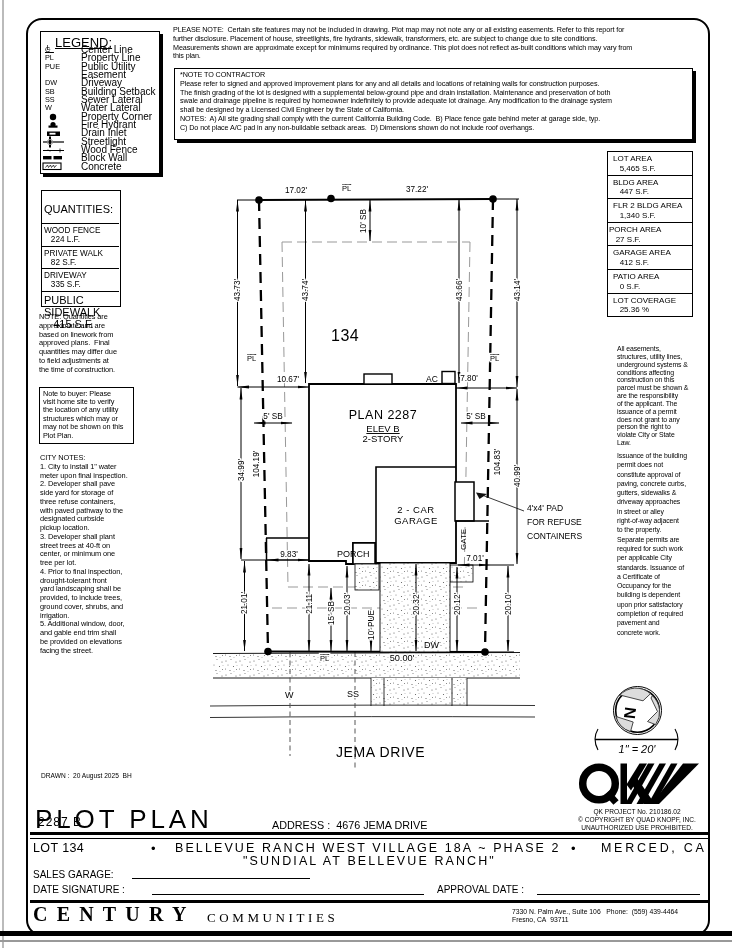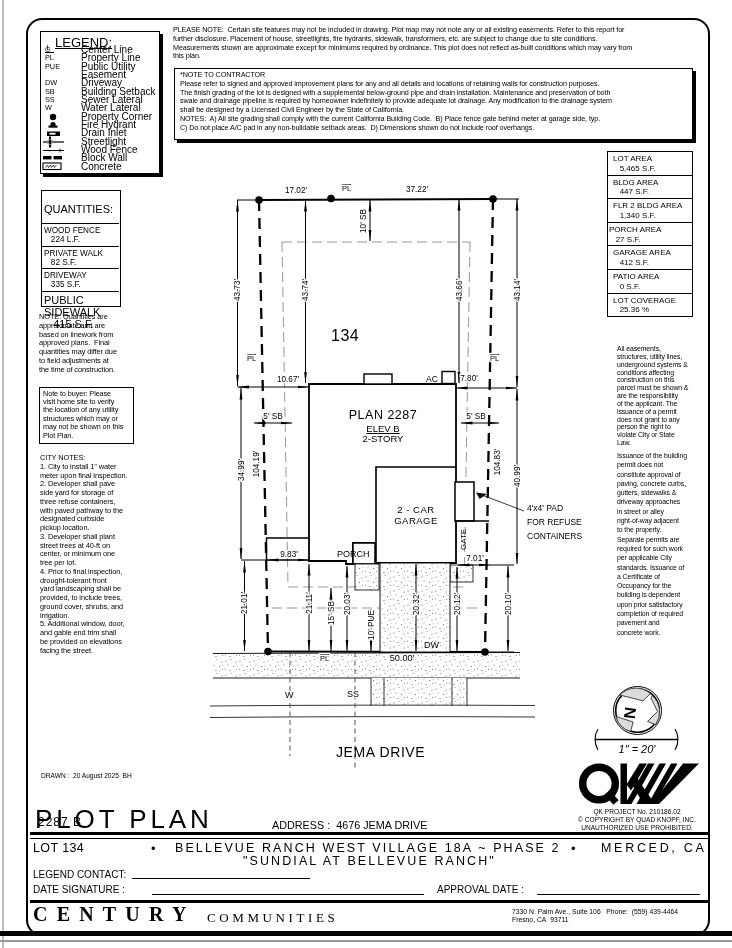--- a/index.html
+++ b/index.html
@@ -366,21 +366,21 @@
 <div class="abs" style="left:30px;top:837.5px;width:678px;height:1.2px;background:#000;"></div>
 
 <div class="abs" style="left:33px;top:841px;font-size:12.5px;letter-spacing:0.4px;">LOT 134</div>
 <div class="abs" style="left:151px;top:841px;font-size:13px;">•</div>
 <div class="abs" style="left:175px;top:841px;font-size:12.5px;letter-spacing:2.1px;">BELLEVUE RANCH WEST VILLAGE 18A ~ PHASE 2</div>
 <div class="abs" style="left:571px;top:841px;font-size:13px;">•</div>
 <div class="abs" style="left:601px;top:841px;font-size:12.5px;letter-spacing:2.7px;">MERCED, CA</div>
 
 <div class="abs" style="left:243px;top:854px;font-size:12.5px;letter-spacing:2.1px;">"SUNDIAL AT BELLEVUE RANCH"</div>
 
-<div class="abs" style="left:33px;top:869px;font-size:10px;">LEGEND CONTACT:</div>
+<div class="abs" style="left:33px;top:869px;font-size:10px;">SALES GARAGE:</div>
 <div class="abs" style="left:132px;top:878px;width:178px;height:1.2px;background:#000;"></div>
 
 <div class="abs" style="left:33px;top:884px;font-size:10px;">DATE SIGNATURE :</div>
 <div class="abs" style="left:152px;top:894px;width:272px;height:1.2px;background:#000;"></div>
 
 <div class="abs" style="left:437px;top:884px;font-size:10px;">APPROVAL DATE :</div>
 <div class="abs" style="left:537px;top:894px;width:163px;height:1.2px;background:#000;"></div>
 
 <div class="abs" style="left:30px;top:900px;width:678px;height:3.2px;background:#000;"></div>
 

